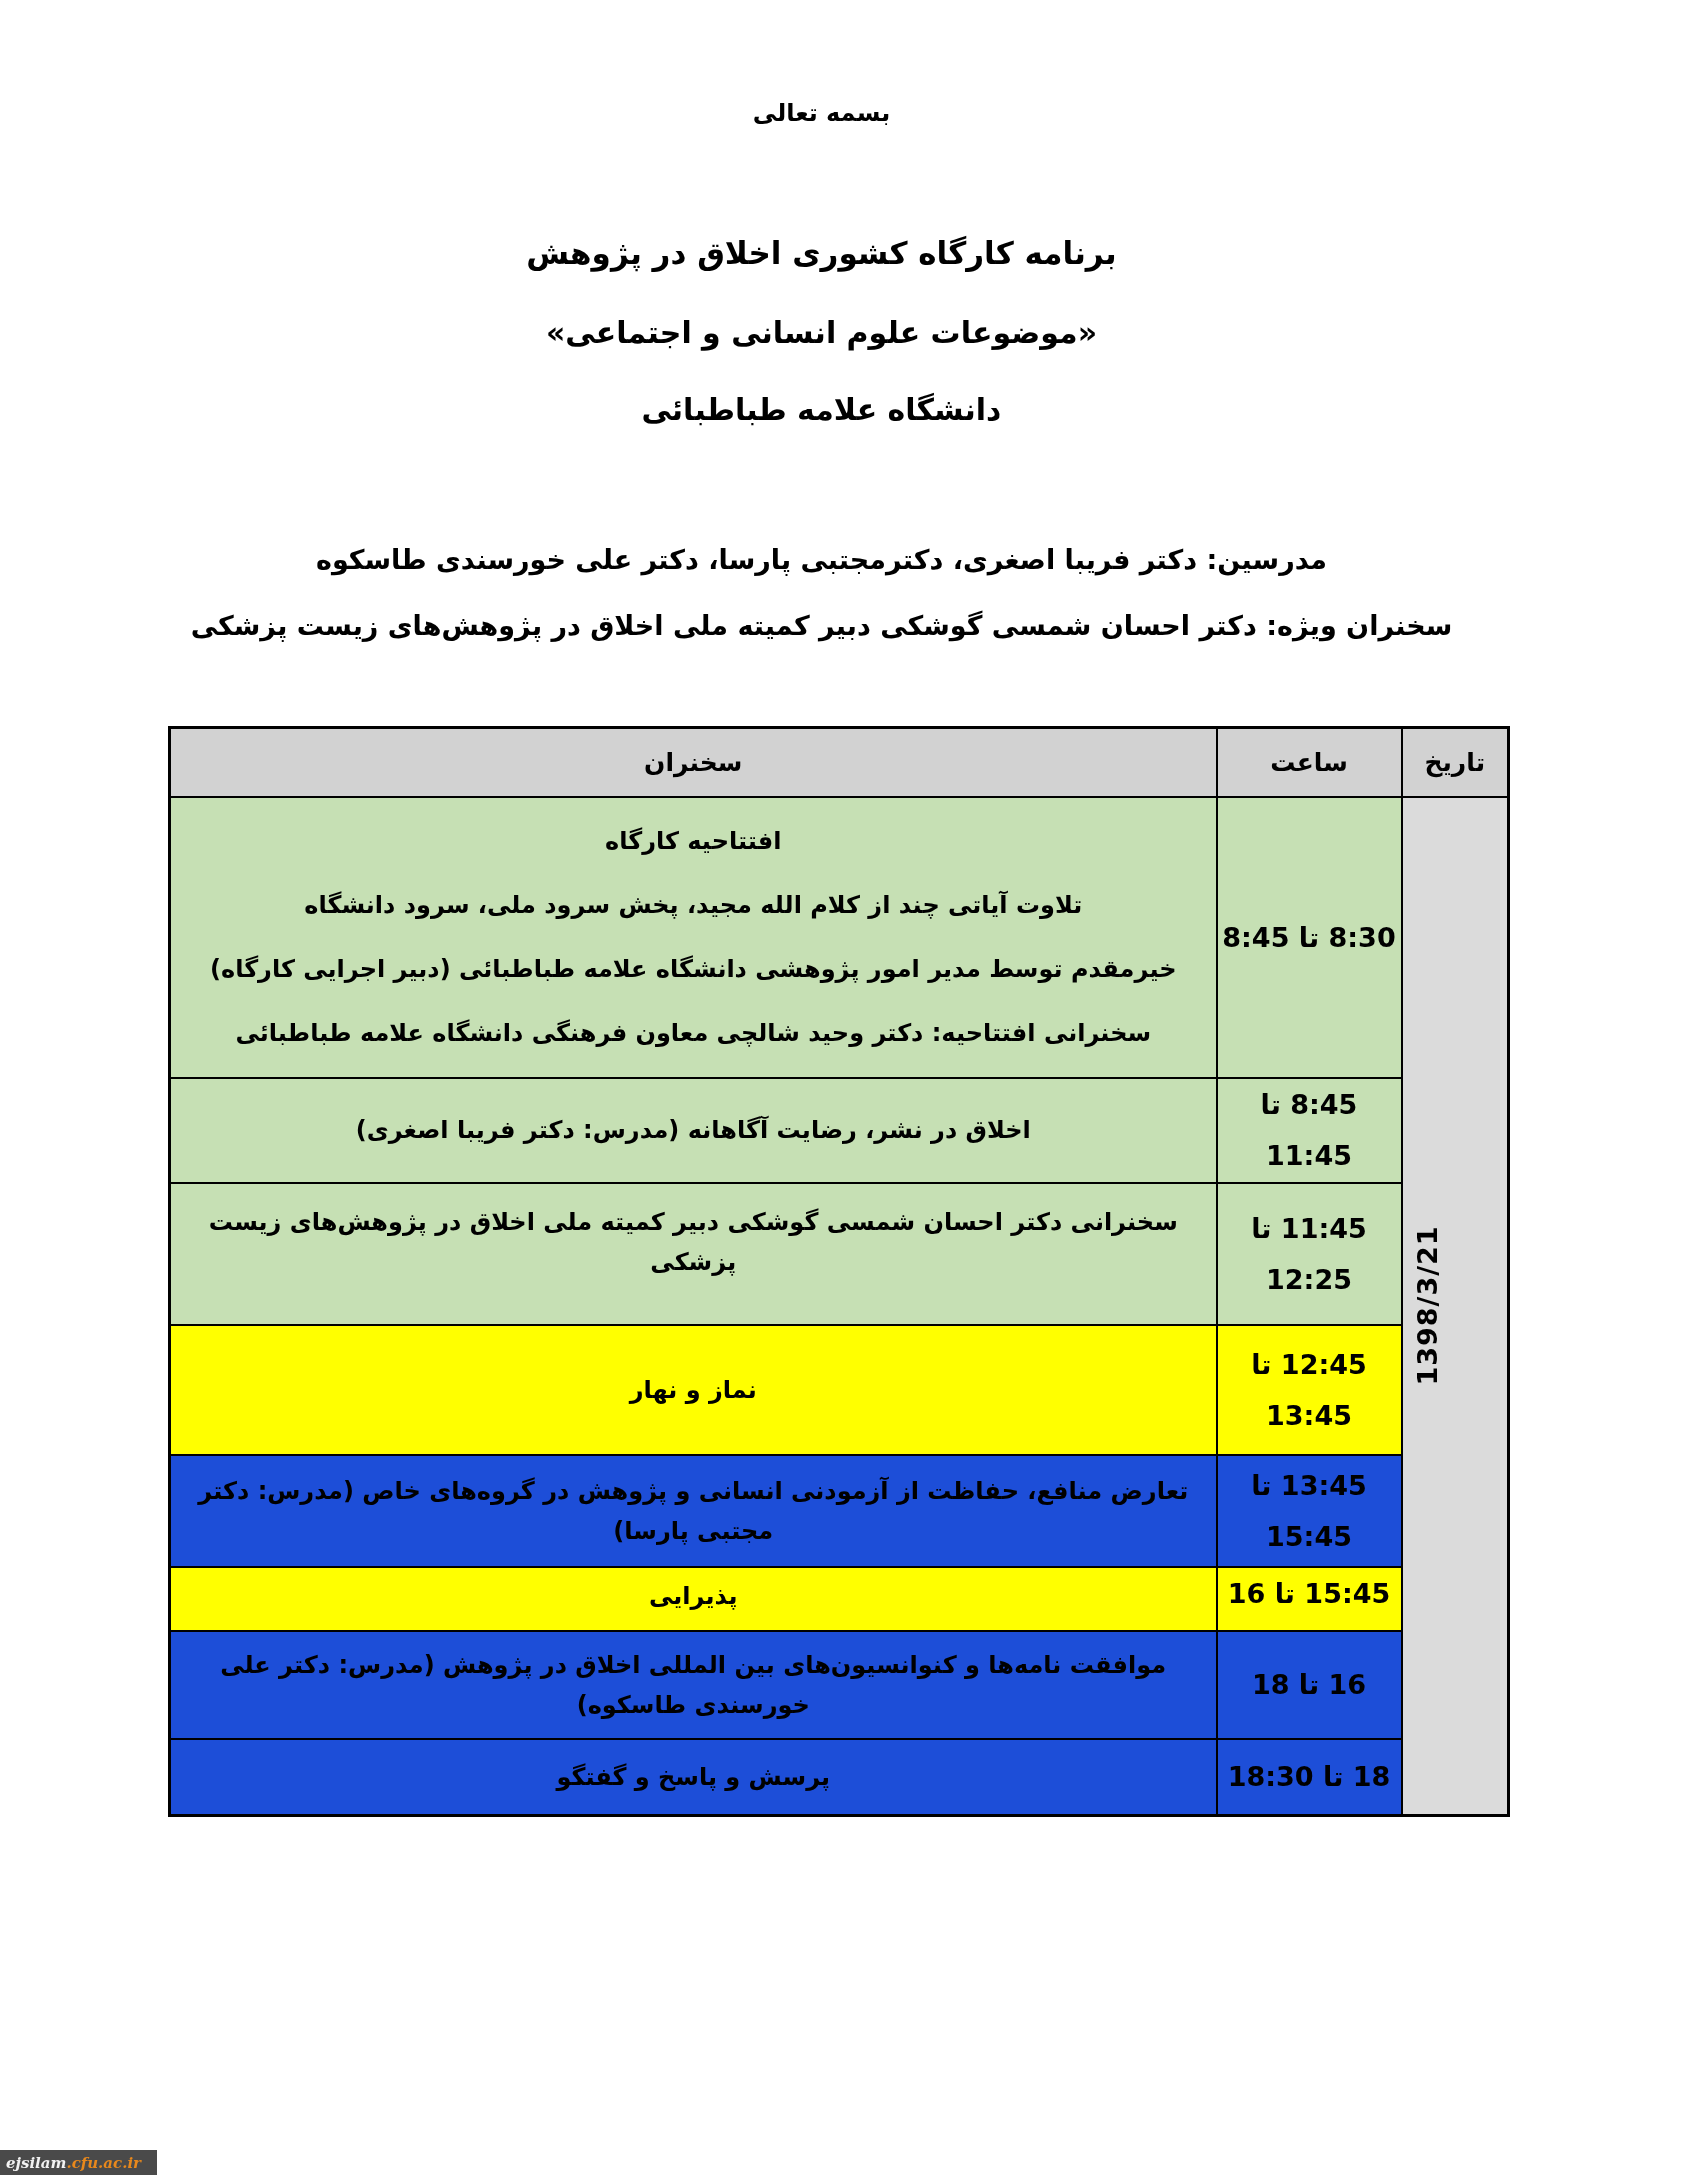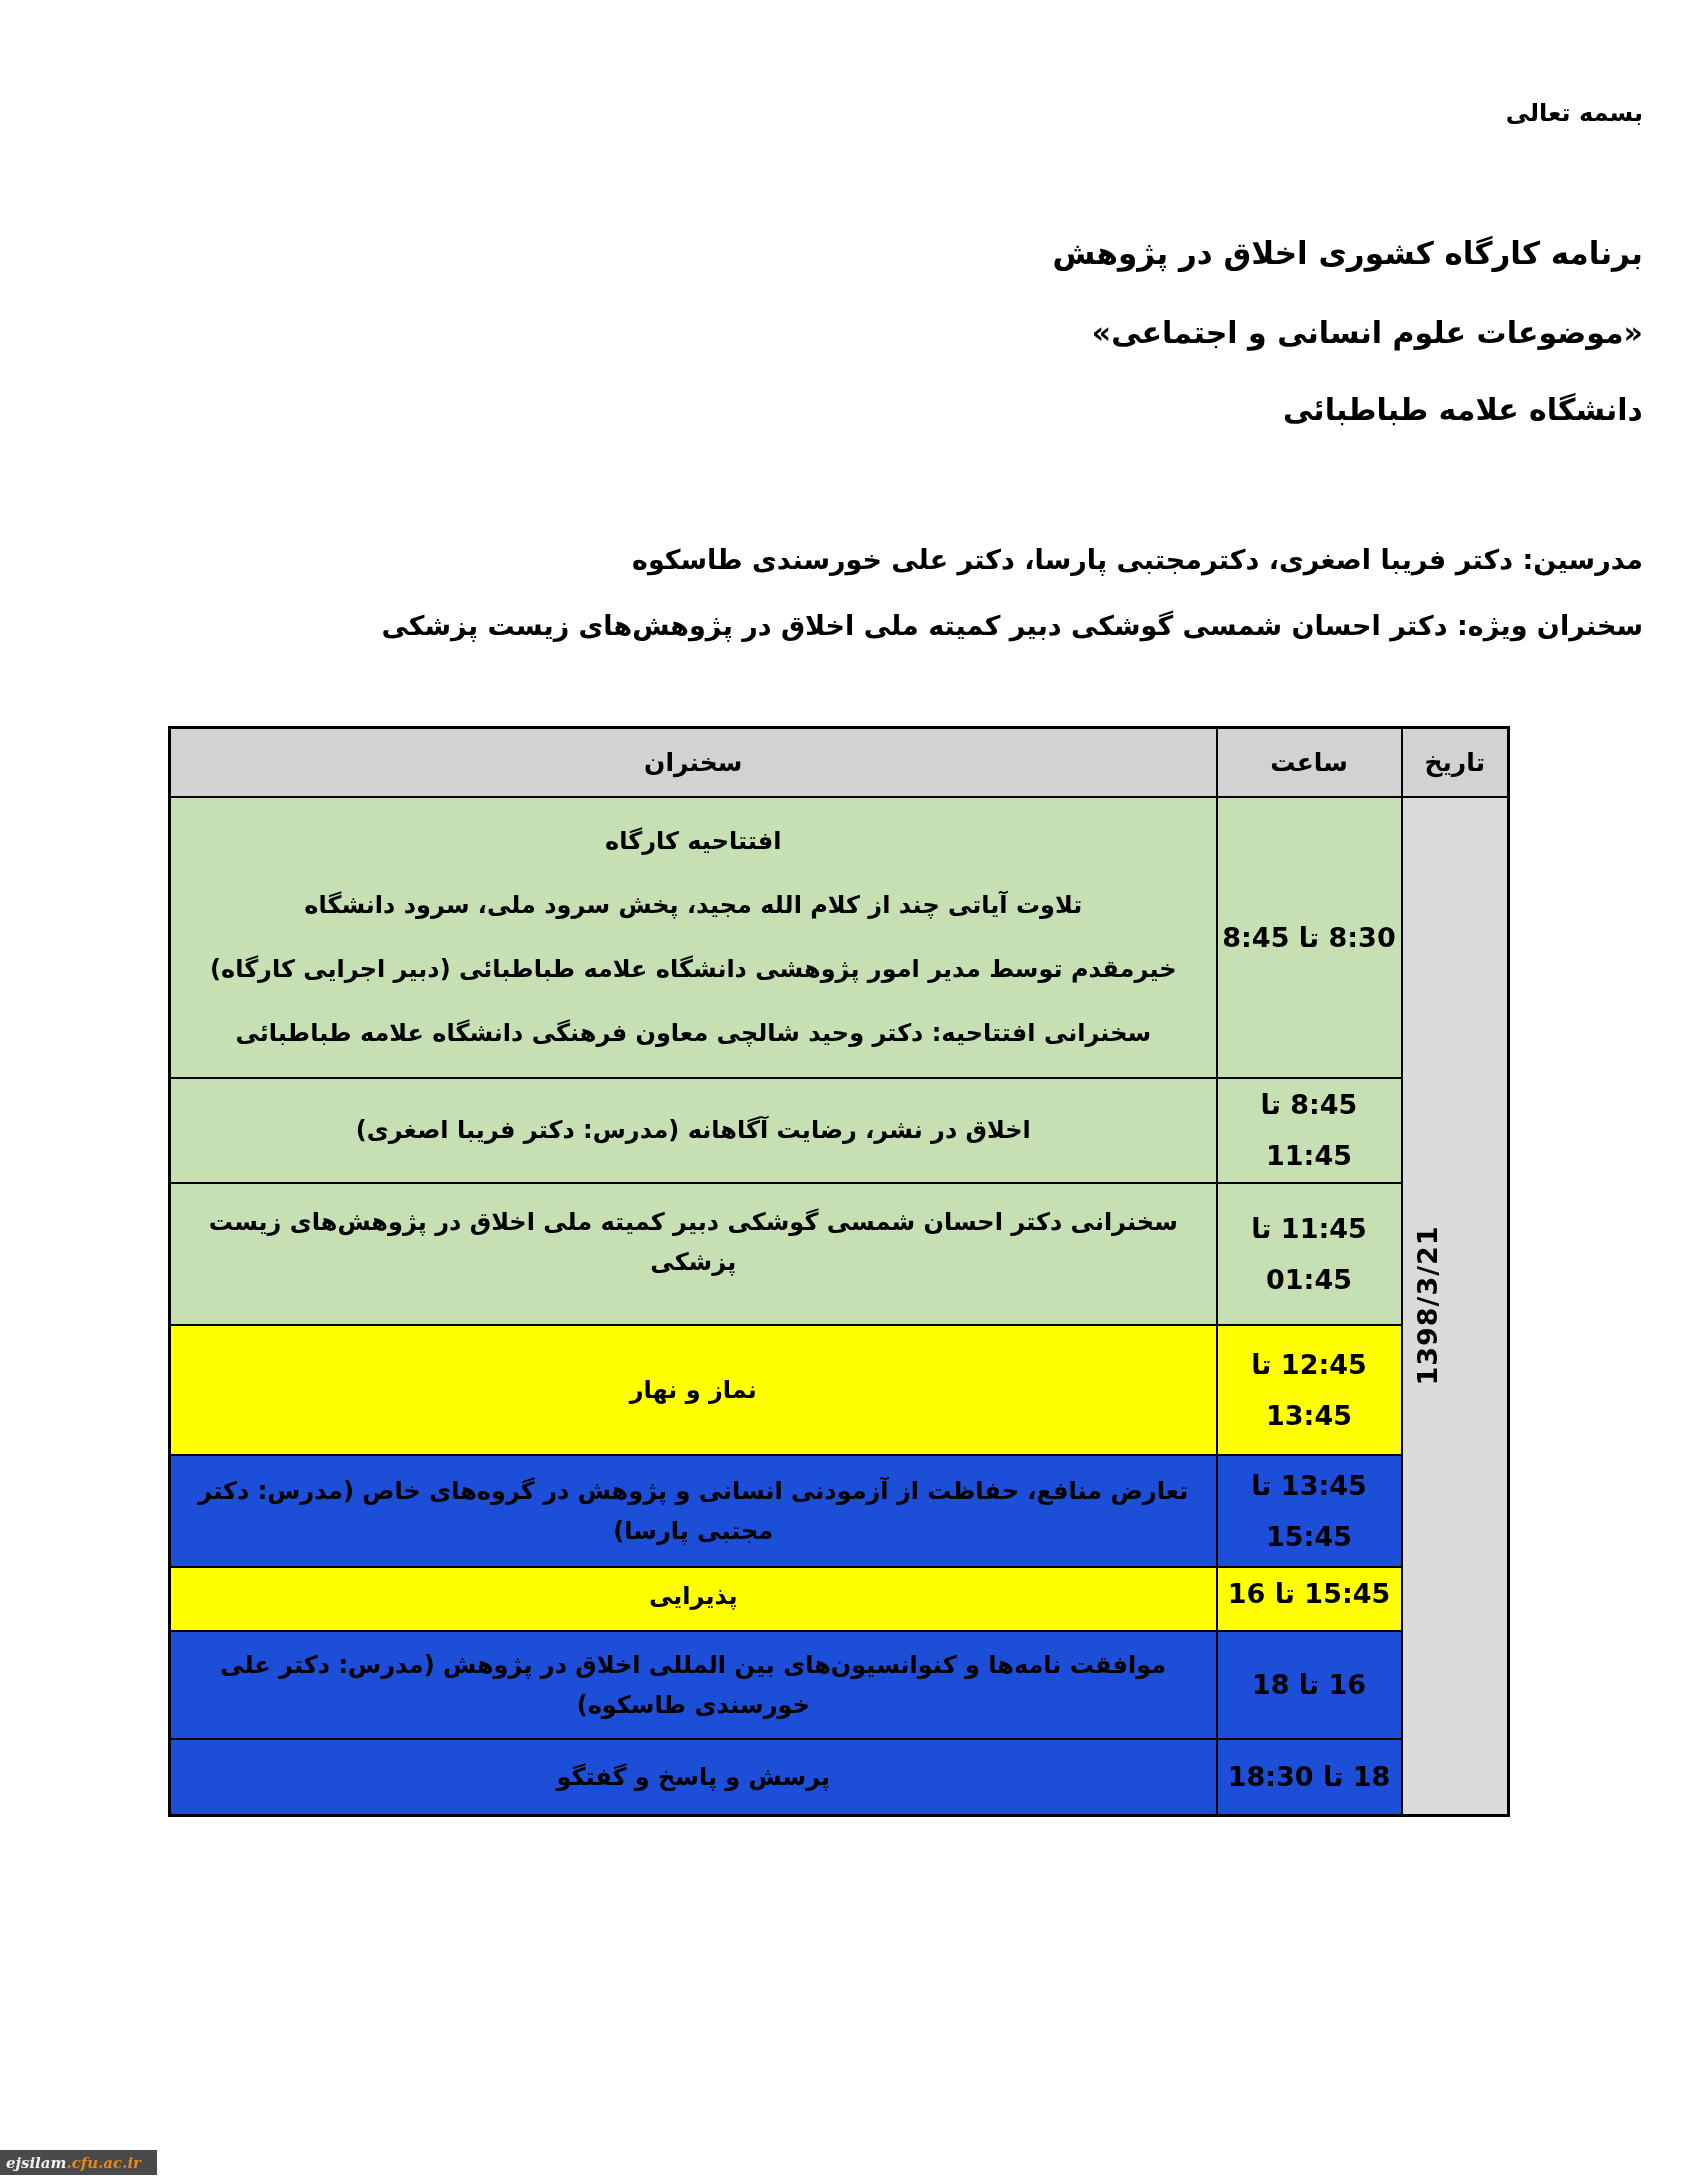--- a/index.html
+++ b/index.html
@@ -13,21 +13,21 @@
     position: relative;
     direction: rtl;
     font-family: "DejaVu Sans", sans-serif;
     color: #000;
     overflow: hidden;
   }
   .center-line {
     position: absolute;
     left: 0;
     width: 1643px;
-    text-align: right;
+    text-align: center;
     font-weight: bold;
     white-space: nowrap;
   }
   .bismillah    { top: 99px; font-size: 24px; }
   .doc-title-1  { top: 235px; font-size: 31px; }
   .doc-title-2  { top: 315px; font-size: 30px; }
   .doc-title-3  { top: 392px; font-size: 30px; }
   .instructors  { top: 544px; font-size: 27px; }
   .speaker      { top: 610px; font-size: 27px; }
 
@@ -143,21 +143,21 @@
       <div>11:45</div>
     </td>
     <td class="title-cell bg-green">
       <div>اخلاق در نشر، رضایت آگاهانه (مدرس: دکتر فریبا اصغری)</div>
     </td>
   </tr>
 
   <tr style="height:142px">
     <td class="time-cell bg-green">
       <div>11:45 تا</div>
-      <div>01:45</div>
+      <div>12:25</div>
     </td>
     <td class="title-cell bg-green" style="vertical-align:top; padding-top:18px;">
       <div>سخنرانی دکتر احسان شمسی گوشکی دبیر کمیته ملی اخلاق در پژوهش‌های زیست پزشکی</div>
     </td>
   </tr>
 
   <tr style="height:130px">
     <td class="time-cell bg-yellow">
       <div>12:45 تا</div>
       <div>13:45</div>

